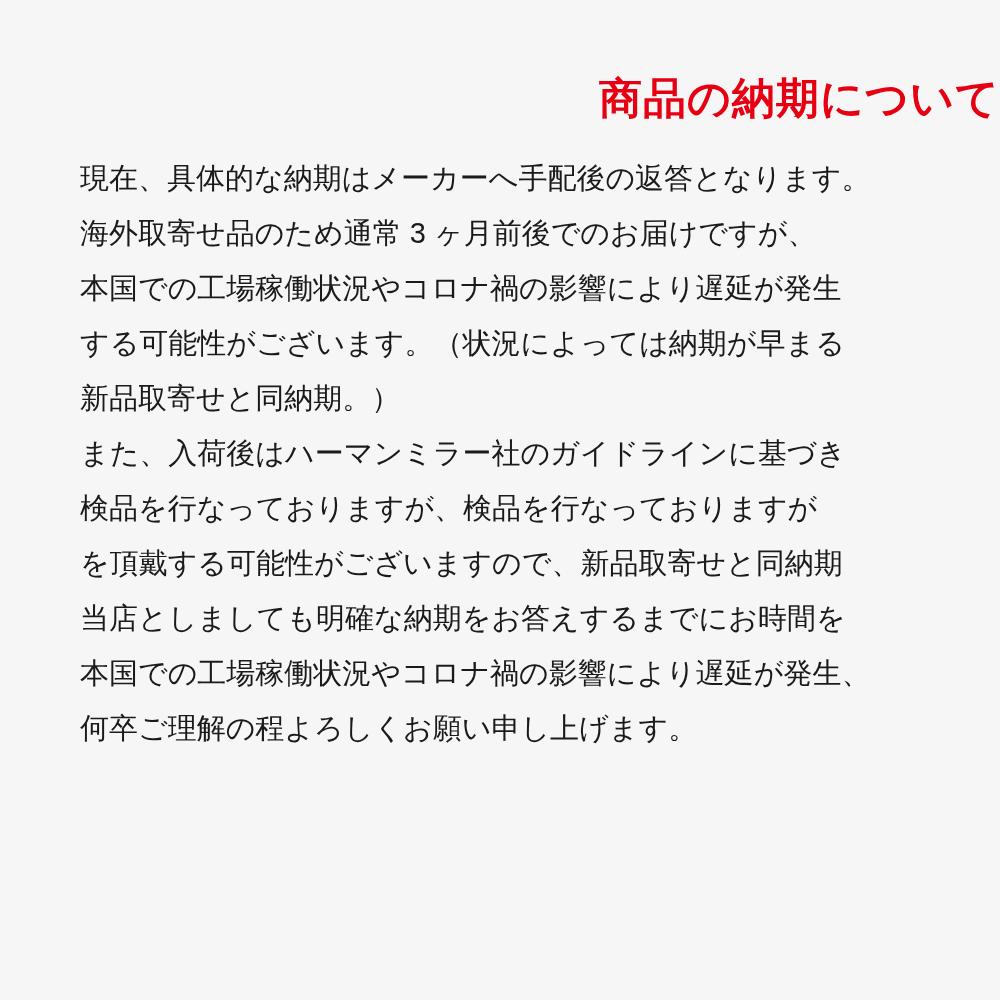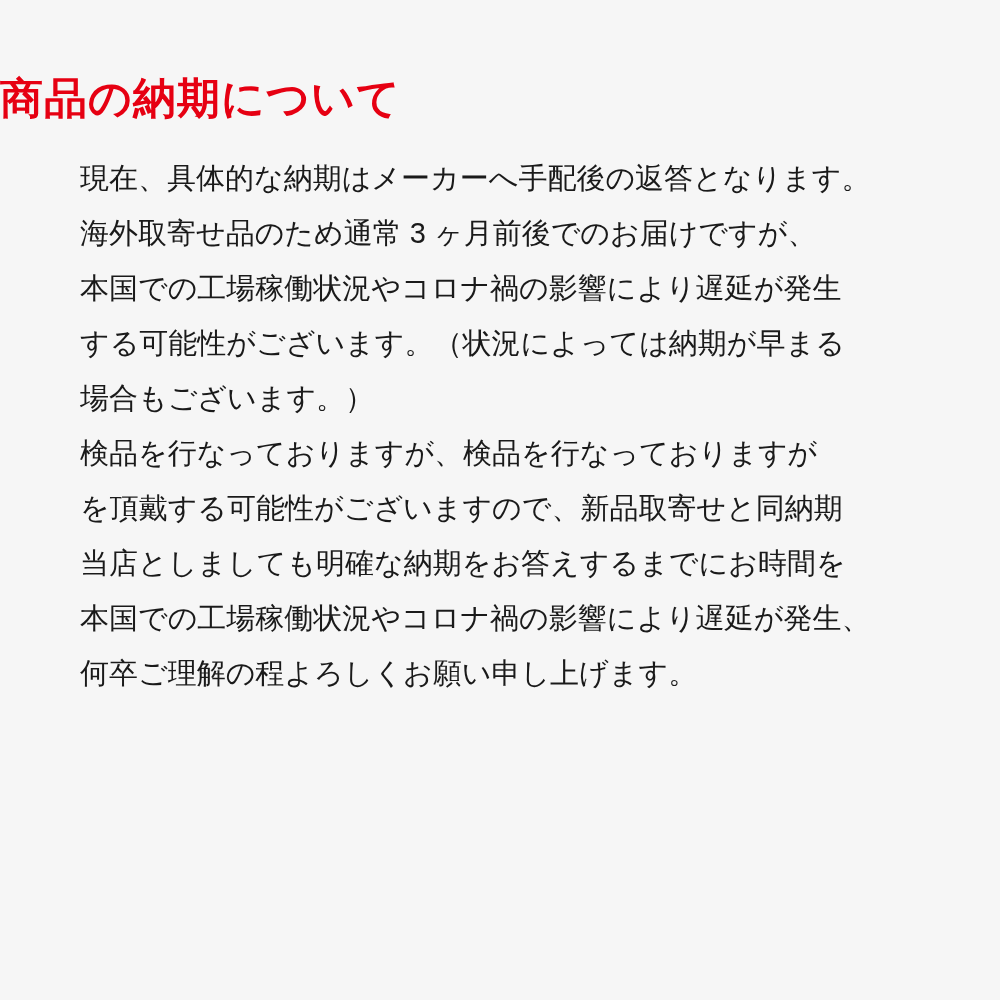--- a/index.html
+++ b/index.html
@@ -14,21 +14,21 @@
     overflow: hidden;
   }
   .page {
     position: relative;
     width: 1000px;
     height: 1000px;
   }
   .title {
     margin: 0;
     padding-top: 74px;
-    text-align: left;
+    text-align: right;
     font-size: 43px;
     line-height: 1.15;
     font-weight: 700;
     color: #e60012;
     letter-spacing: 1px;
   }
   .body-text {
     margin: 28px 40px 0 80px;
     font-size: 29px;
     line-height: 55px;
@@ -44,20 +44,21 @@
 </head>
 <body style="background: rgb(246, 246, 246);">
 
 <div class="page">
   <h1 class="title" style="color: rgb(230, 0, 18);">商品の納期について</h1>
   <div class="body-text" style="color: rgb(26, 26, 26);">
       <div class="line"><span class="seg">現在、具体的な納期はメーカーへ手配後の返答となります。</span></div>
       <div class="line"><span class="seg">海外取寄せ品のため通常 3 ヶ月前後でのお届けですが、</span></div>
       <div class="line"><span class="seg">本国での工場稼働状況やコロナ禍の影響により遅延が発生</span></div>
       <div class="line"><span class="seg">する可能性がございます。（状況によっては納期が早まる</span></div>
-      <div class="line"><span class="seg">場合もございます。）</span></div>
+      <div class="line"><span class="seg">新品取寄せと同納期。）</span></div>
+      <div class="line"><span class="seg">また、入荷後はハーマンミラー社のガイドラインに基づき</span></div>
       <div class="line"><span class="seg">検品を行なっておりますが、検品を行なっておりますが</span></div>
       <div class="line"><span class="seg">を頂戴する可能性がございますので、新品取寄せと同納期</span></div>
       <div class="line"><span class="seg">当店としましても明確な納期をお答えするまでにお時間を</span></div>
       <div class="line"><span class="seg">本国での工場稼働状況やコロナ禍の影響により遅延が発生、</span></div>
       <div class="line"><span class="seg">何卒ご理解の程よろしくお願い申し上げます。</span></div>
     </div>
 </div>
 
 </body></html>

